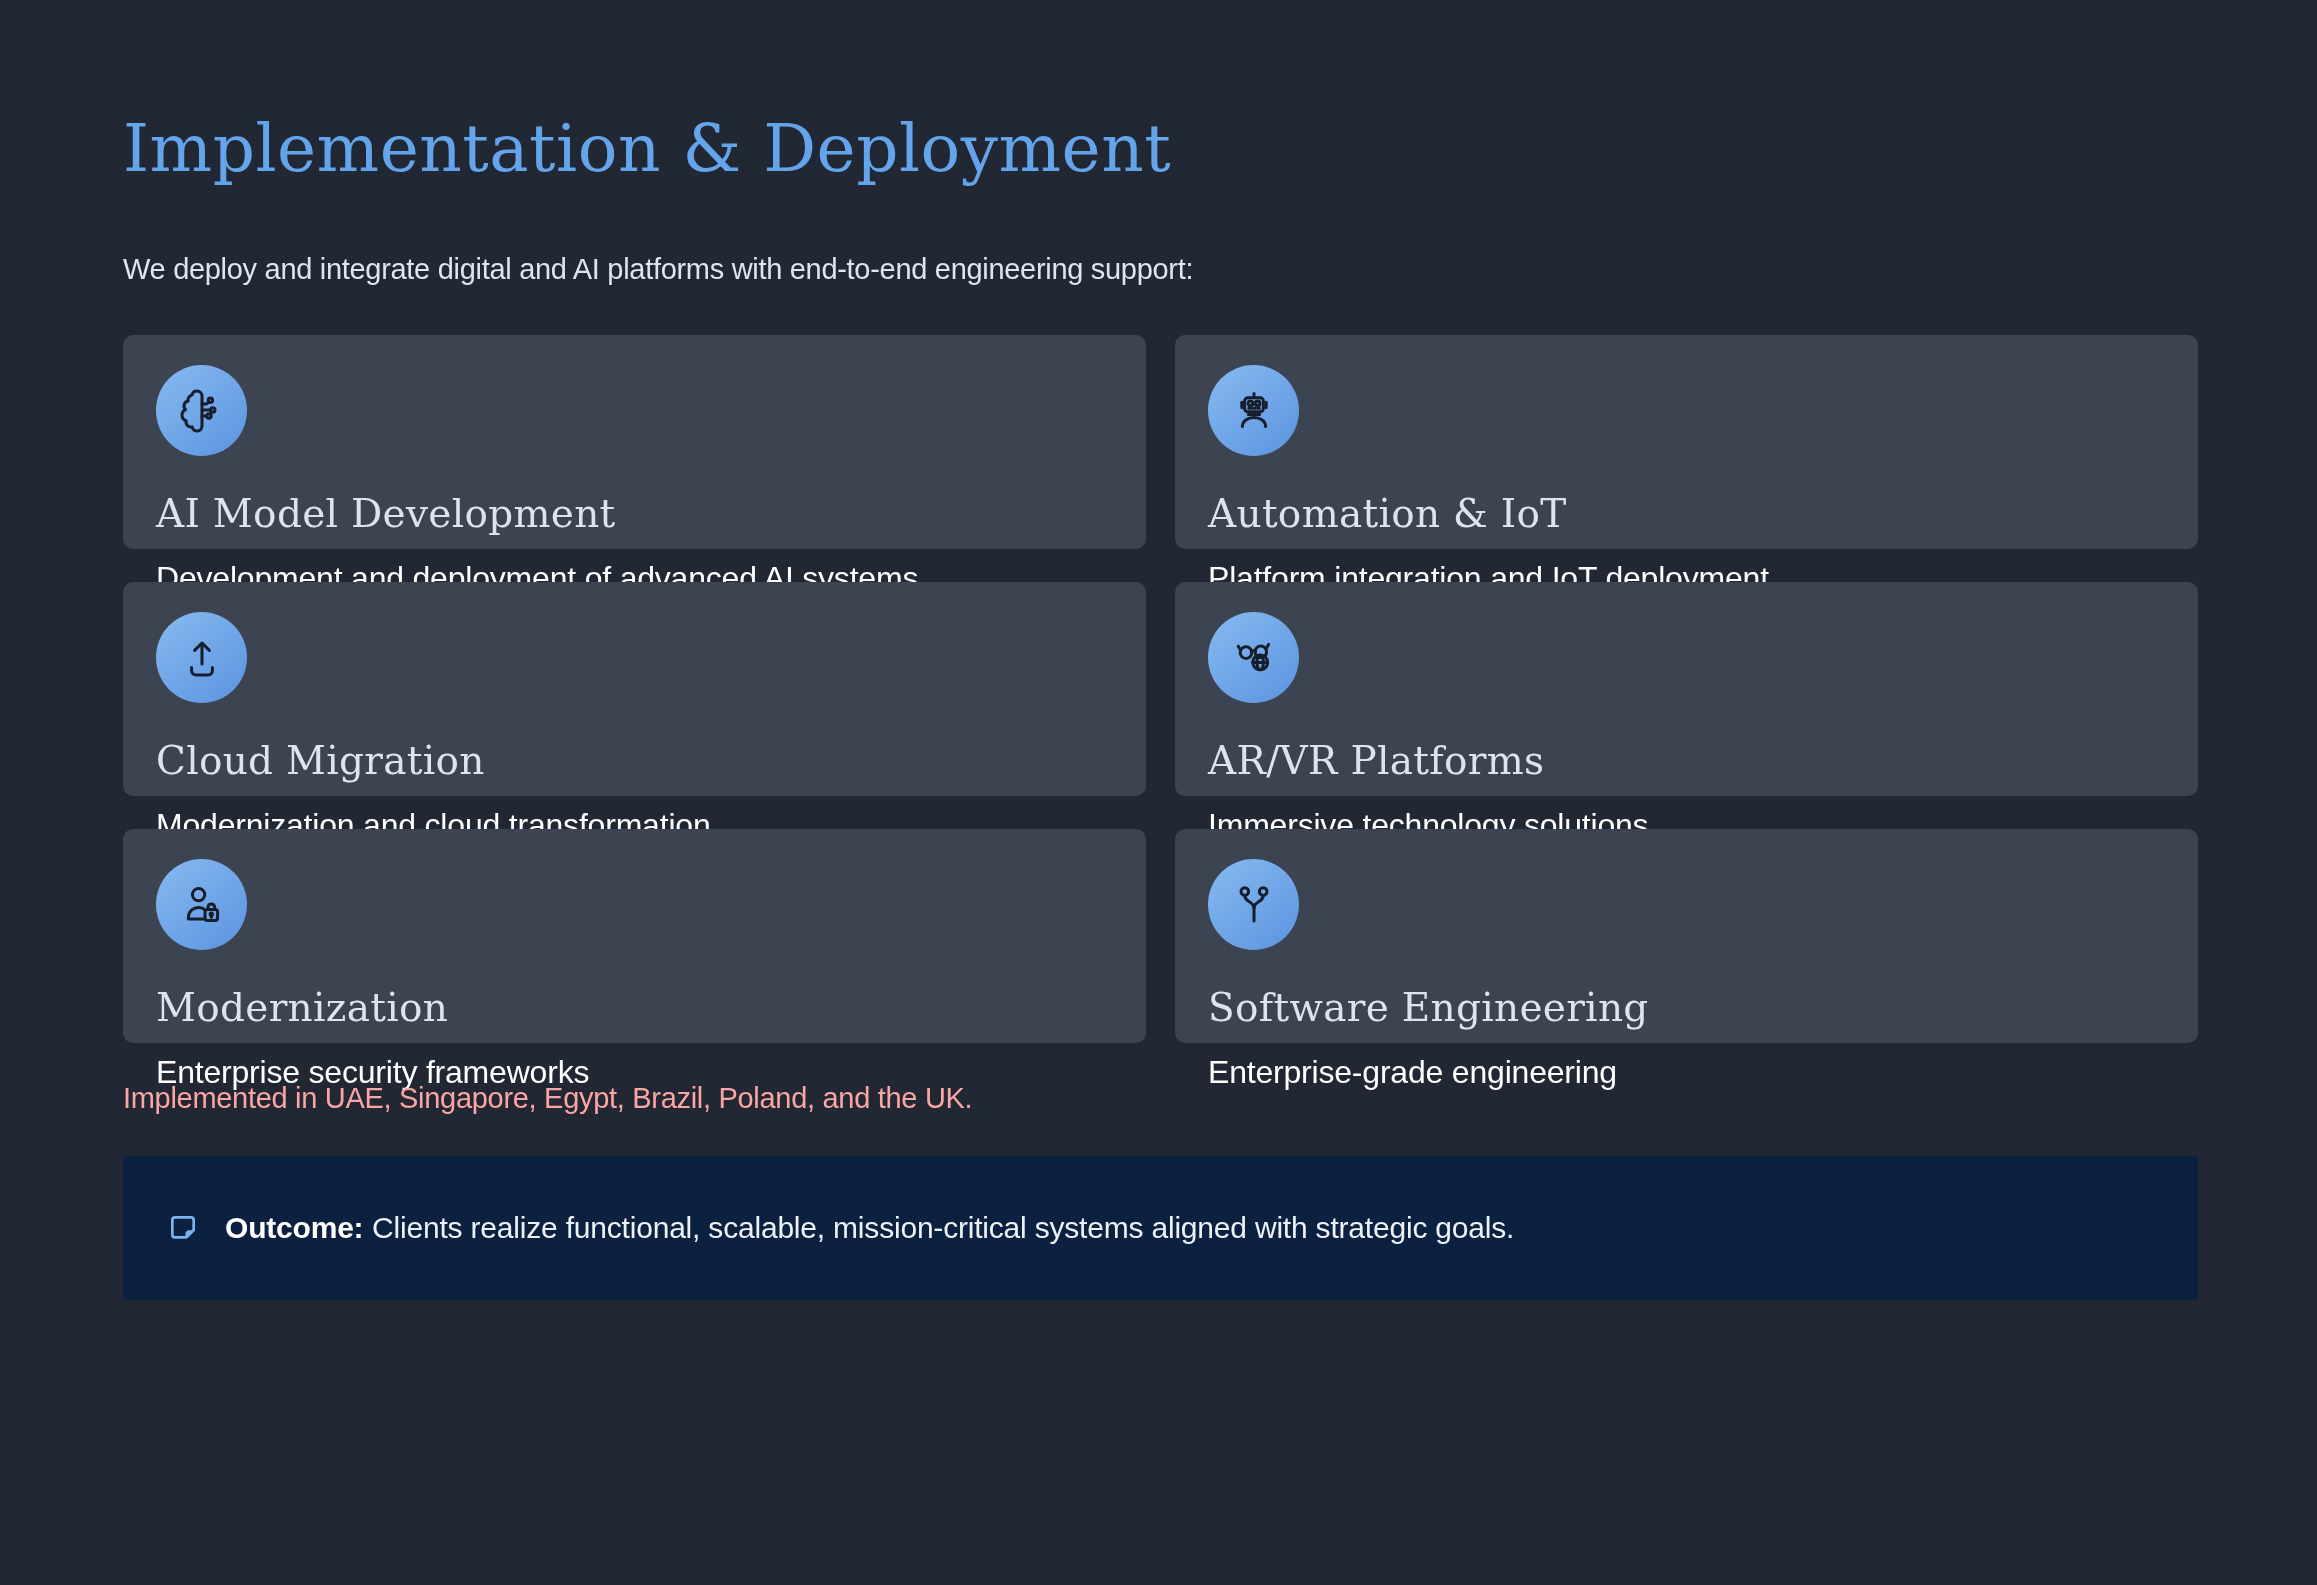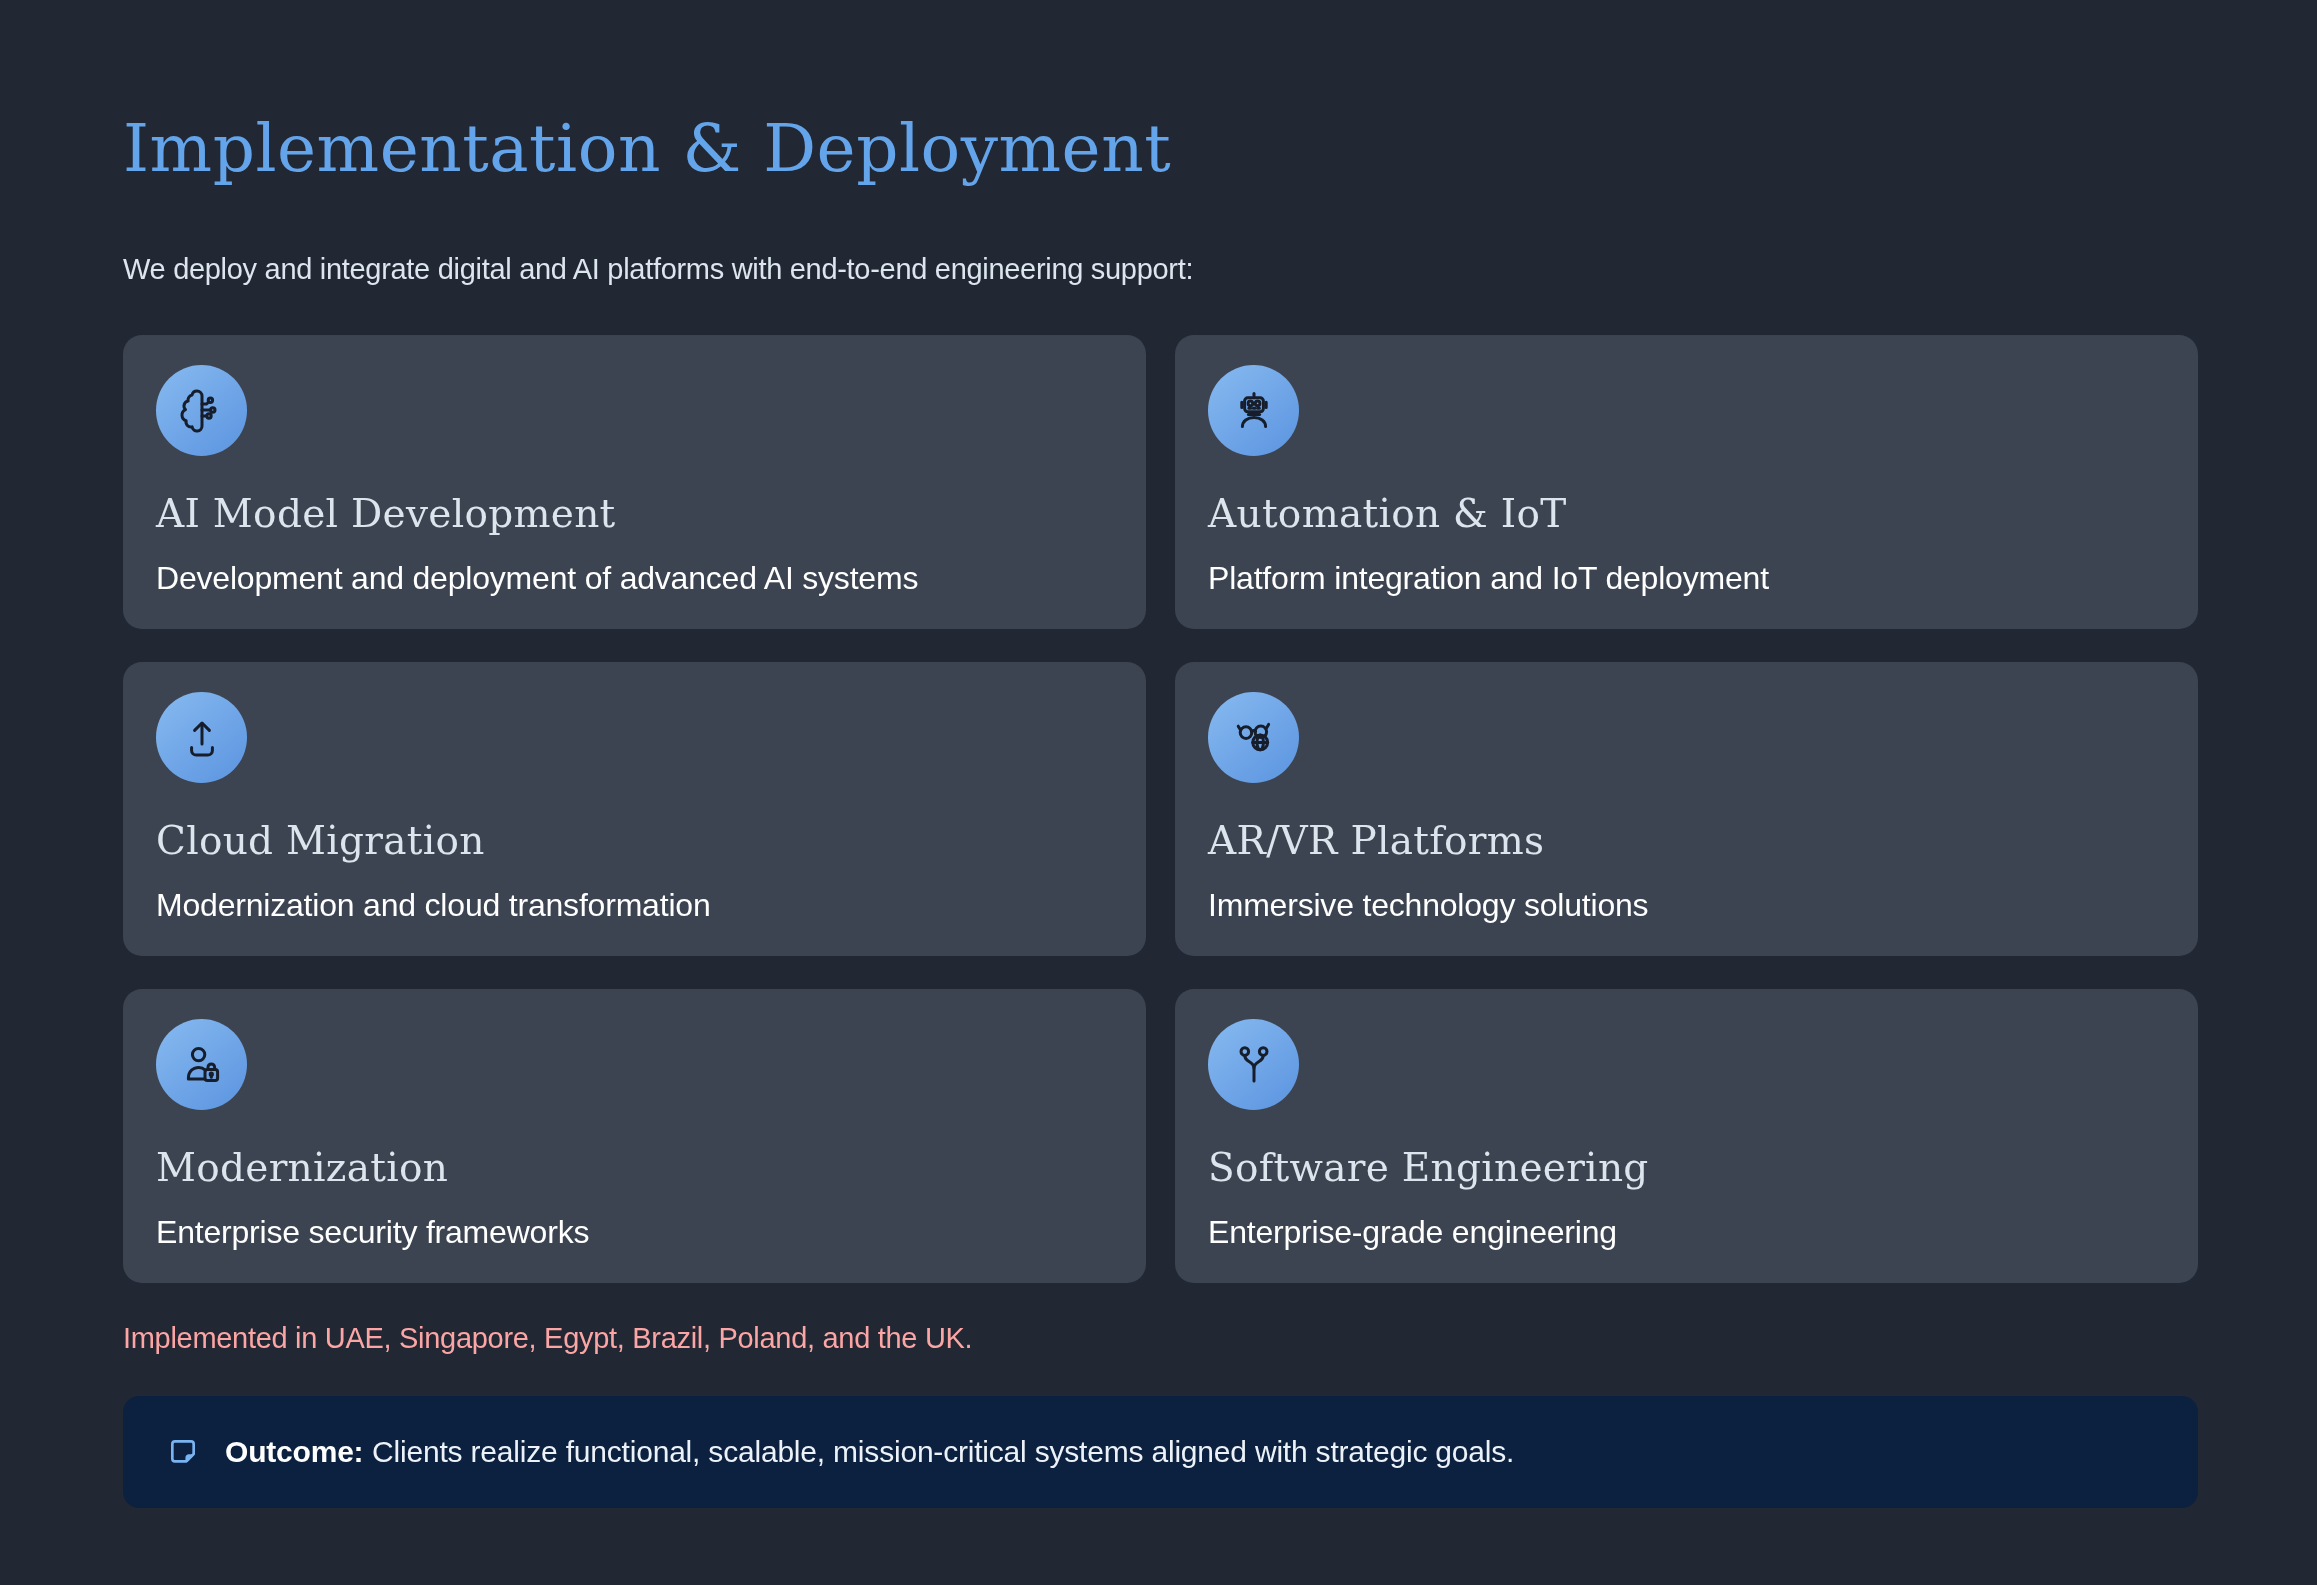--- a/index.html
+++ b/index.html
@@ -30,22 +30,22 @@
   }
 
   .grid {
     margin-top: 46px;
     display: grid;
     grid-template-columns: 1fr 1fr;
     gap: 33px 29px;
   }
   .card {
     background: #3d4451;
-    border-radius: 19px;
-    height: 294px;
+    border-radius: 10px;
+    height: 214px;
     box-sizing: border-box;
     padding: 30px 41px 0 33px;
   }
   .icon-circle {
     width: 91px; height: 91px;
     border-radius: 50%;
     background: linear-gradient(140deg, #87baf0 0%, #5b94e0 100%);
     display: flex; align-items: center; justify-content: center;
   }
   .icon-circle svg { width: 48px; height: 48px; }
@@ -68,23 +68,23 @@
 
   .footer-note {
     margin: 39px 0 0 0;
     font-size: 29px;
     color: #fca5a5;
     letter-spacing: -0.3px;
   }
 
   .outcome {
     margin-top: 41px;
-    height: 112px;
+    height: 144px;
     background: #0c2140;
-    border-radius: 16px;
+    border-radius: 2px;
     display: flex;
     align-items: center;
     padding: 0 44px;
     box-sizing: border-box;
   }
   .outcome .note-icon-wrap { display: flex; color: #79b3f0; }
   .outcome .note-icon-wrap svg { width: 32px; height: 32px; }
   .outcome-text {
     margin: 0 0 0 26px;
     font-size: 30px;

